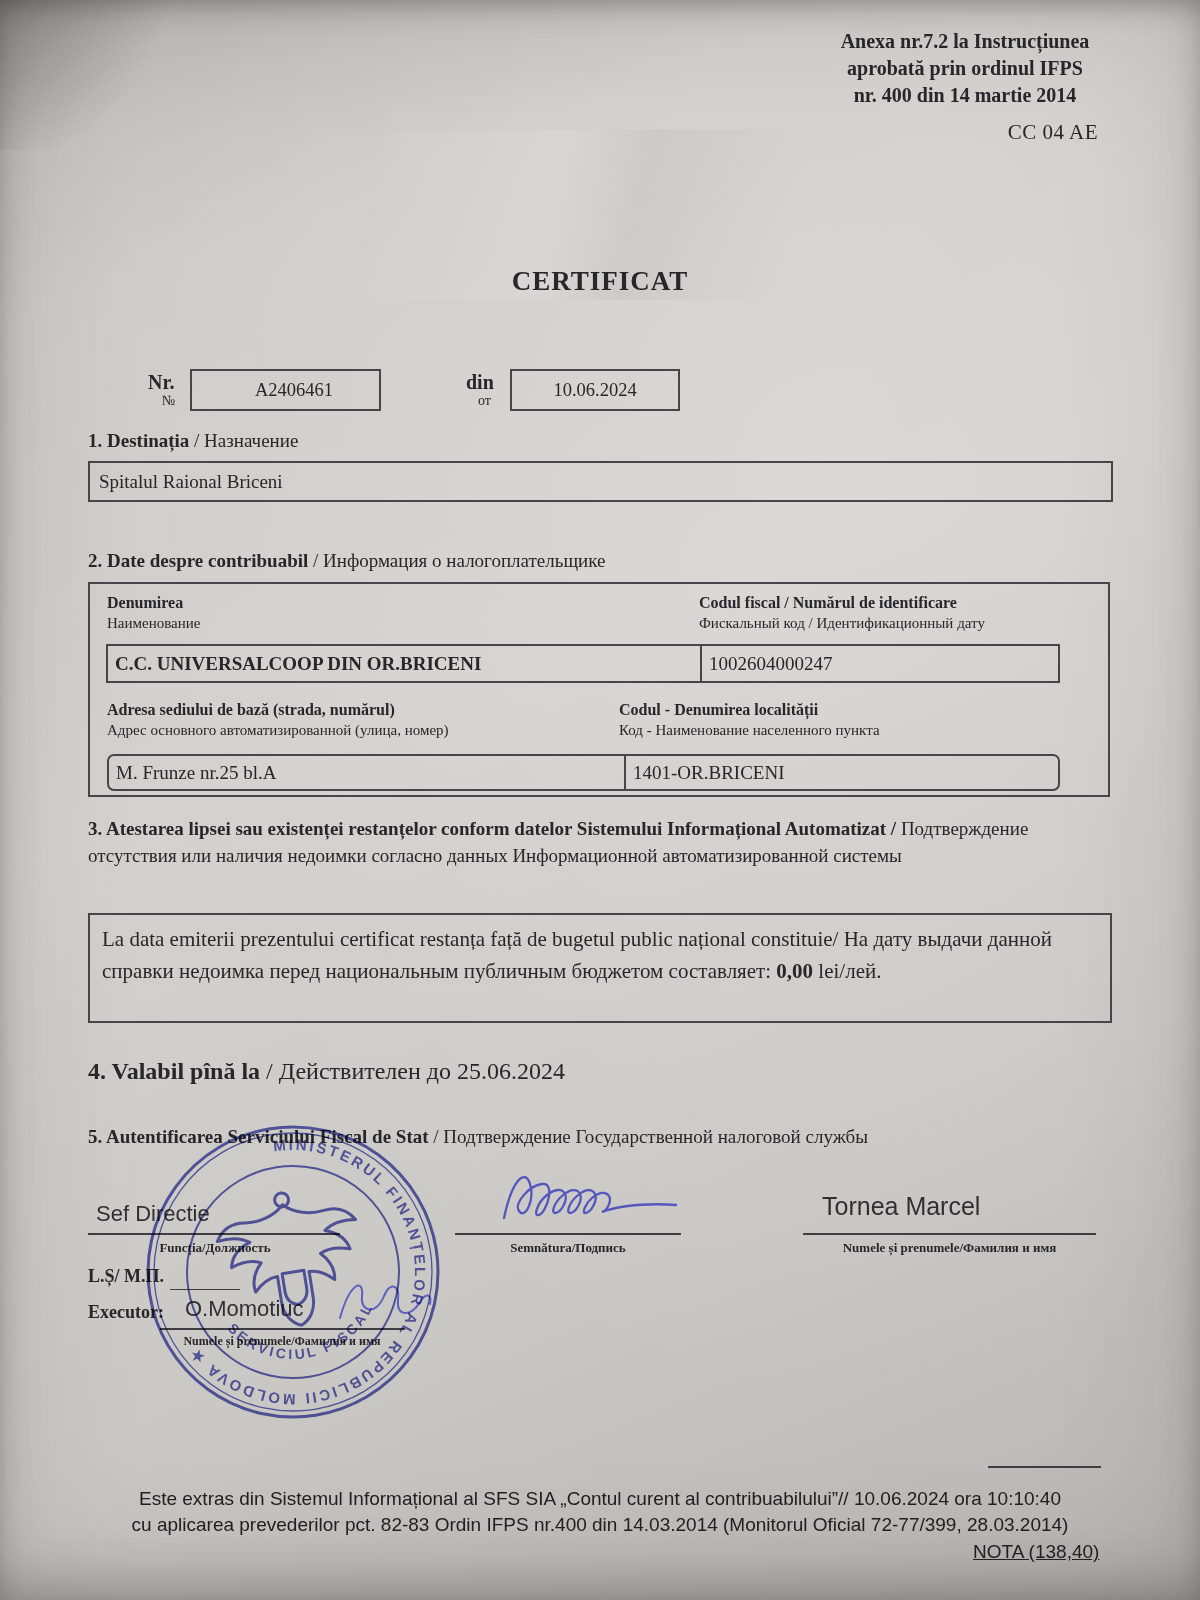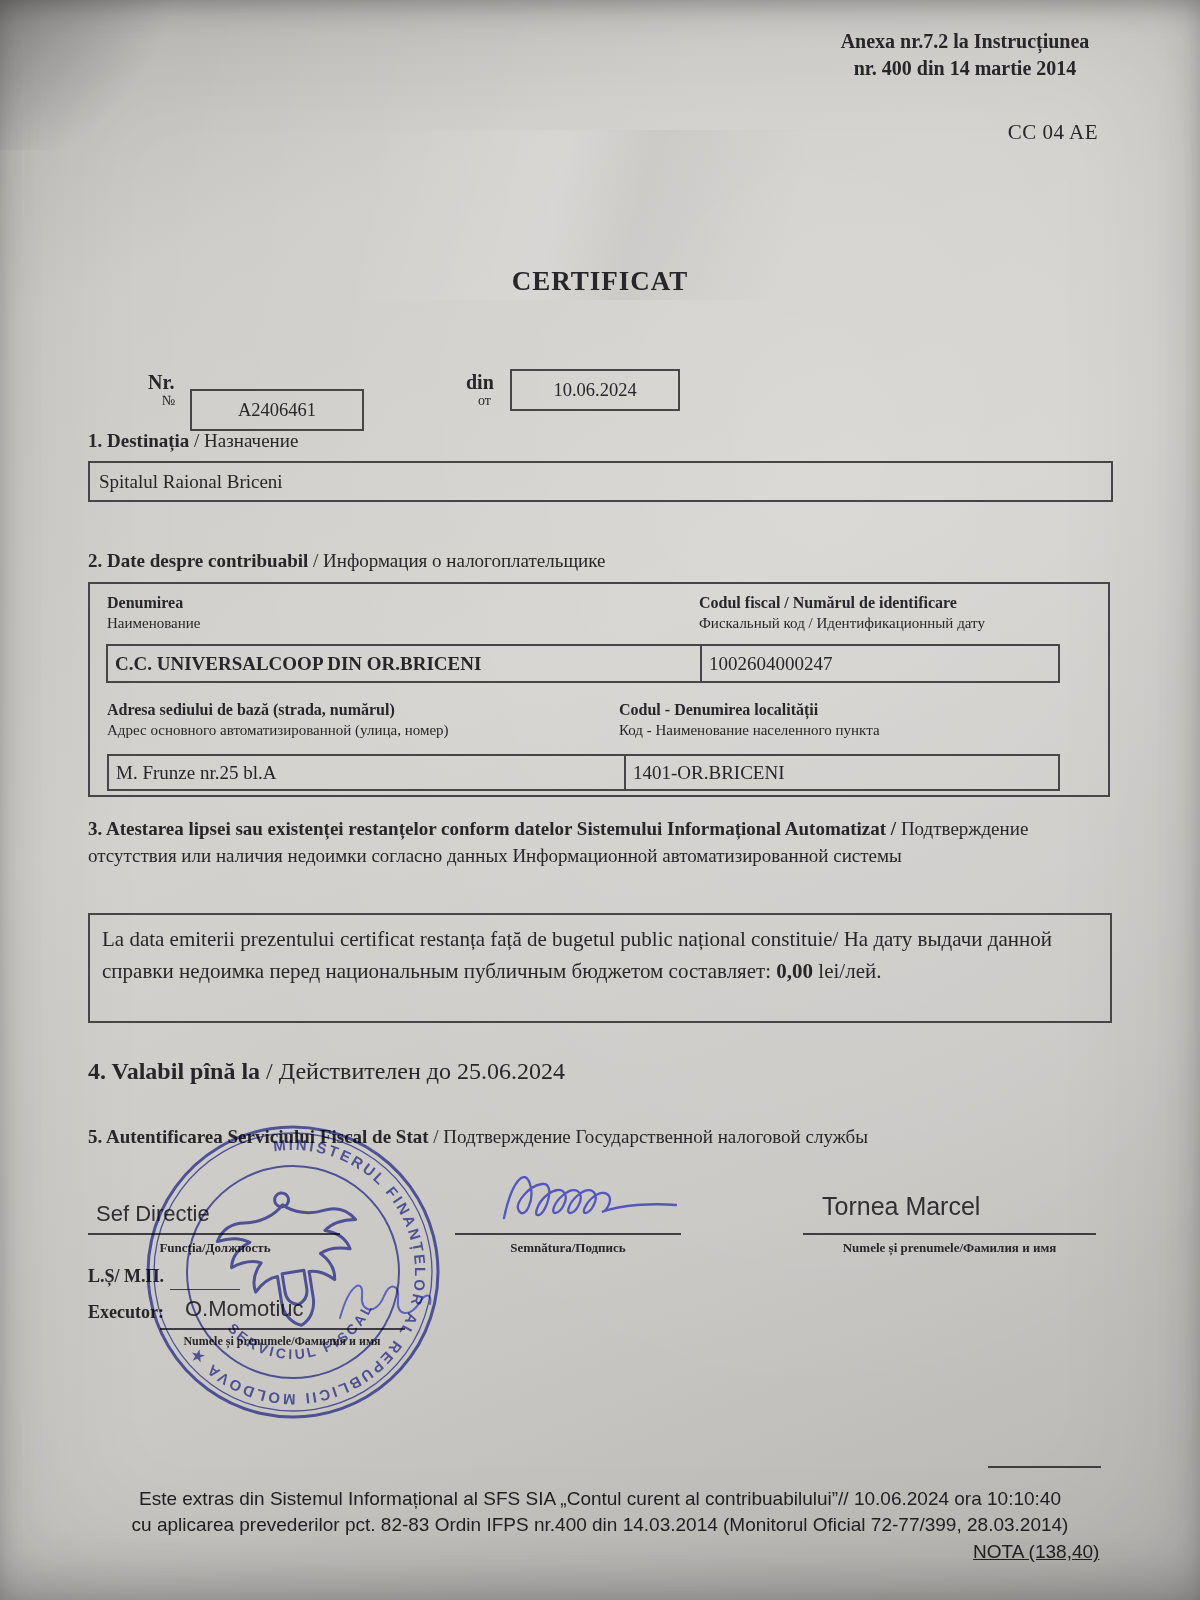--- a/index.html
+++ b/index.html
@@ -32,31 +32,32 @@
 </style>
 </head>
 <body>
 
 <div class="page">
   <div class="corner-shadow"></div>
   <div class="crease"></div>
 
   <div class="abs center b" style="left:815px;top:28px;width:300px;font-size:20px;line-height:1.35;">
     <div>Anexa nr.7.2 la Instrucțiunea</div>
+    <div>aprobată prin ordinul IFPS</div>
     <div>nr. 400 din 14 martie 2014</div>
   </div>
   <div class="abs" style="right:102px;top:120px;font-size:21px;letter-spacing:.5px;">CC 04 AE</div>
 
   <div class="abs center b" style="left:60px;top:266px;width:1080px;font-size:27px;letter-spacing:1px;">CERTIFICAT</div>
 
   <div class="abs" style="left:148px;top:371px;line-height:1.1;">
     <div class="b" style="font-size:20px;">Nr.</div>
     <div style="font-size:14px;padding-left:14px;">№</div>
   </div>
-  <div class="abs inbox" style="left:190px;top:389px;width:170px;height:38px;">
+  <div class="abs inbox" style="left:190px;top:369px;width:170px;height:38px;padding-left:17px;">
     <span>A2406461</span>
   </div>
   <div class="abs" style="left:466px;top:371px;line-height:1.1;">
     <div class="b" style="font-size:20px;">din</div>
     <div style="font-size:14px;padding-left:12px;">от</div>
   </div>
   <div class="abs inbox" style="left:510px;top:369px;width:166px;height:38px;">
     <span>10.06.2024</span>
   </div>
 
@@ -84,21 +85,21 @@
       <div style="flex:1;border-left:2px solid #45454a;display:flex;align-items:center;padding-left:7px;font-size:19px;">1002604000247</div>
     </div>
     <div class="abs" style="left:17px;top:116px;">
       <div class="tbl-lbl-ro">Adresa sediului de bază (strada, numărul)</div>
       <div class="tbl-lbl-ru">Адрес основного автоматизированной  (улица, номер)</div>
     </div>
     <div class="abs" style="left:529px;top:116px;">
       <div class="tbl-lbl-ro">Codul - Denumirea localității</div>
       <div class="tbl-lbl-ru">Код - Наименование населенного пункта</div>
     </div>
-    <div class="abs bigbox" style="left:17px;top:170px;width:949px;height:33px;display:flex;">
+    <div class="abs bigbox" style="left:17px;top:170px;width:949px;height:33px;display:flex;border-radius:7px;">
       <div style="width:508px;display:flex;align-items:center;padding-left:7px;font-size:19px;">M. Frunze nr.25 bl.A</div>
       <div style="flex:1;border-left:2px solid #45454a;display:flex;align-items:center;padding-left:7px;font-size:19px;">1401-OR.BRICENI</div>
     </div>
   </div>
 
   <div class="abs" style="left:88px;top:816px;width:1022px;font-size:19px;line-height:1.42;">
     <span class="b">3. Atestarea lipsei sau existenței restanțelor conform datelor Sistemului Informațional Automatizat /</span><span> Подтверждение отсутствия или наличия недоимки согласно данных Информационной автоматизированной системы</span>
   </div>
   <div class="abs bigbox" style="left:88px;top:913px;width:996px;min-height:88px;padding:9px 12px;font-size:21px;line-height:1.5;">
     <span>La data emiterii prezentului certificat restanța față de bugetul public național constituie/ На дату выдачи данной справки недоимка перед национальным публичным бюджетом составляет: </span><span class="b">0,00</span><span> lei/лей.</span>

